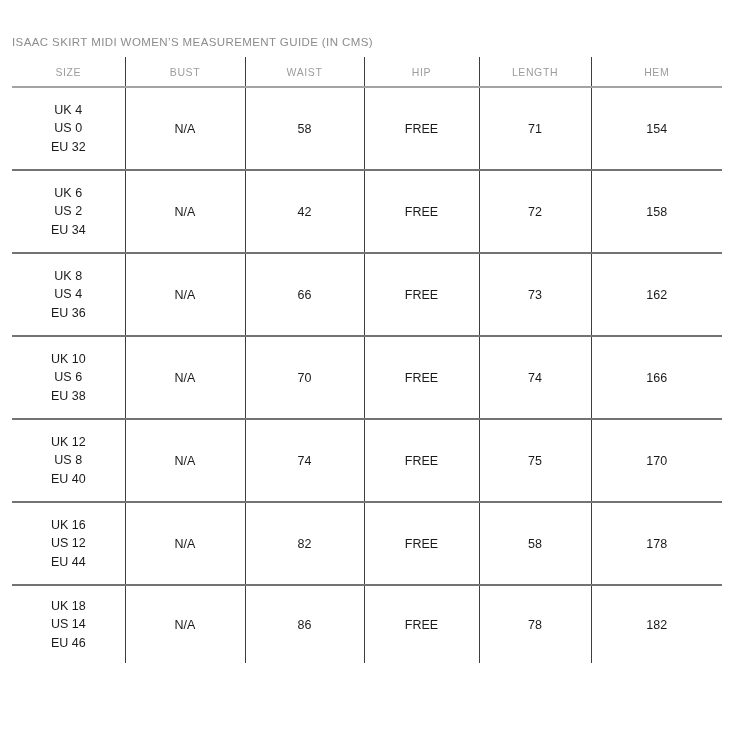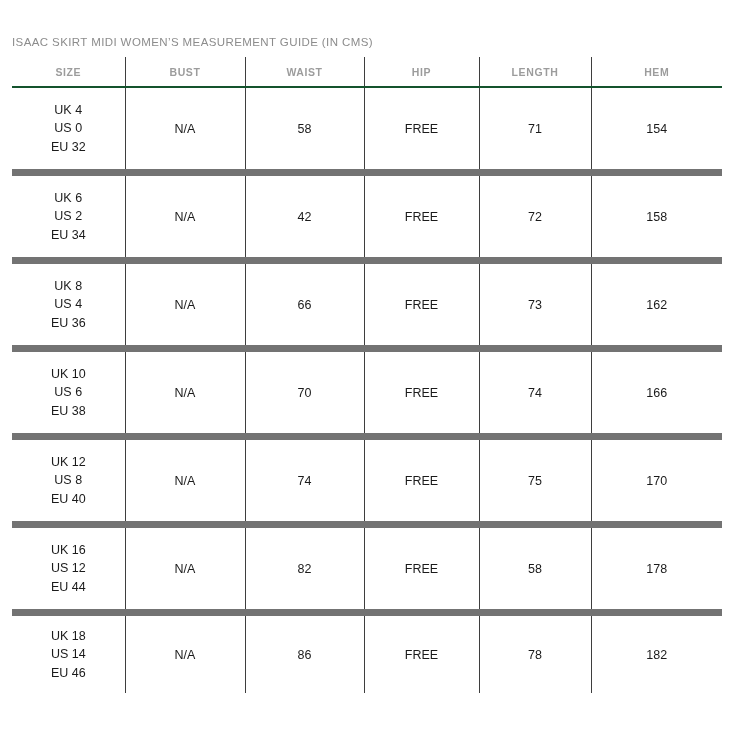--- a/index.html
+++ b/index.html
@@ -23,36 +23,36 @@
   .size-table {
     position: absolute;
     left: 12px;
     top: 57px;
     width: 710px;
     border-collapse: collapse;
     table-layout: fixed;
   }
   .size-table th {
     height: 27px;
-    font-weight: bold;
+    font-weight: normal;
     font-size: 10.5px;
     color: #9c9c9c;
     letter-spacing: 0.6px;
     text-align: center;
     vertical-align: middle;
-    border-bottom: 2px solid #14532d;
+    border-bottom: 2px solid #a3a3a3;
   }
   .size-table td {
     height: 79px;
     font-size: 12.5px;
     color: #1b1b1b;
     text-align: center;
     vertical-align: middle;
   }
-  .size-table tbody tr:not(:last-child) td { border-bottom: 7px solid #737373; margin-top: 44px; }
+  .size-table tbody tr:not(:last-child) td { border-bottom: 2px solid #737373; margin-top: 44px; }
   .size-table tbody tr:last-child td { height: 75px; }
   .size-table th + th,
   .size-table td + td { border-left: 1.5px solid #3e3e3e; }
   .size-table td.size-cell {
     white-space: pre-line;
     line-height: 1.45;
   }
   col.c-size { width: 113px; }
   col.c-bust { width: 120px; }
   col.c-waist { width: 119px; }

